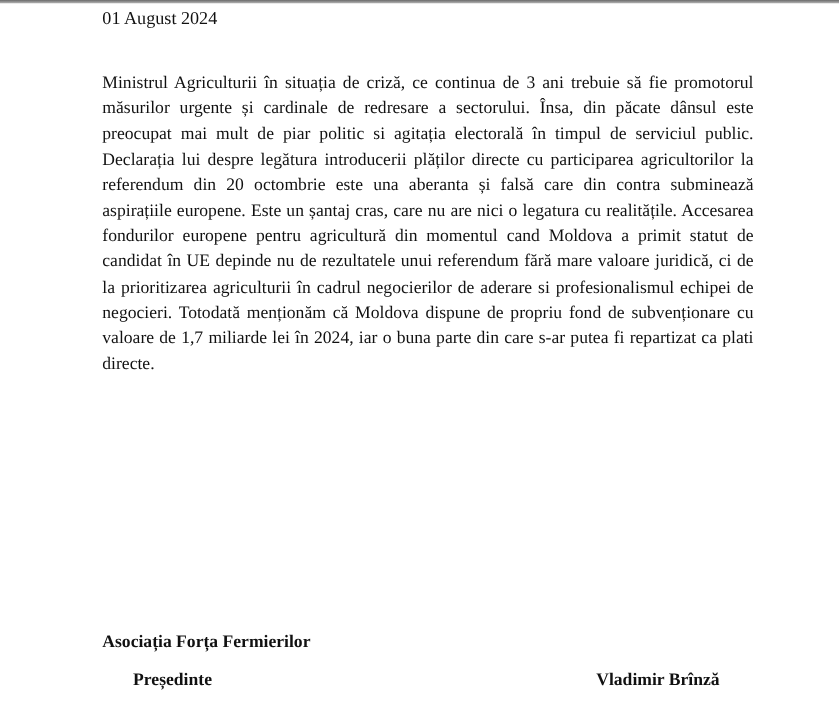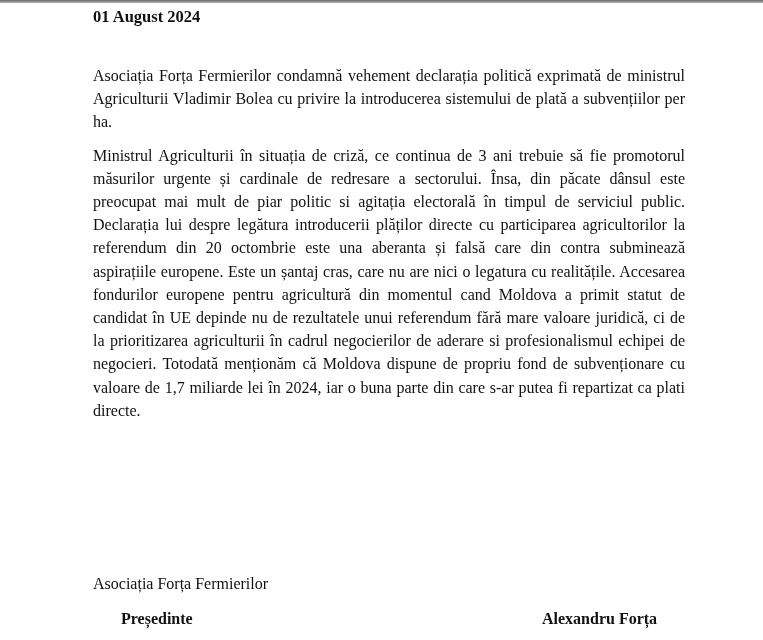--- a/index.html
+++ b/index.html
@@ -25,42 +25,42 @@
     .page {
       position: absolute;
       left: 93px;
       top: 0;
       width: 592px;
     }
     .date {
       position: absolute;
       top: 7px;
       left: 0;
-      font-weight: bold;
+      font-weight: normal;
       font-size: 16.5px;
       line-height: 20px;
       white-space: nowrap;
     }
     .body-text {
       position: absolute;
       top: 64px;
       left: 0;
       width: 592px;
     }
     .para {
       margin: 0 0 10px 0;
       font-size: 16px;
       line-height: 23.2px;
       text-align: justify;
     }
     .signature-org {
       position: absolute;
       top: 574px;
       left: 0;
-      font-weight: normal;
+      font-weight: bold;
       font-size: 16px;
       line-height: 20px;
       white-space: nowrap;
     }
     .signature-row {
       position: absolute;
       top: 609px;
       left: 0;
       width: 592px;
       font-weight: bold;
@@ -83,23 +83,22 @@
   </style>
 </head>
 <body>
 
 <div class="top-edge"></div>
 
 <div class="page">
   <div class="date">01 August 2024</div>
 
   <div class="body-text">
-    <p class="para">Asociația Forța Fermierilor condamnă vehement declarația politică exprimată de ministrul Agriculturii Vladimir Bolea cu privire la introducerea sistemului de plată a subvențiilor per ha.</p>
     <p class="para">Ministrul Agriculturii în situația de criză, ce continua de 3 ani trebuie să fie promotorul măsurilor urgente și cardinale de redresare a sectorului. Însa, din păcate dânsul este preocupat mai mult de piar politic si agitația electorală în timpul de serviciul public. Declarația lui despre legătura introducerii plăților directe cu participarea agricultorilor la referendum din 20 octombrie este una aberanta și falsă care din contra subminează aspirațiile europene. Este un șantaj cras, care nu are nici o legatura cu realitățile. Accesarea fondurilor europene pentru agricultură din momentul cand Moldova a primit statut de candidat în UE depinde nu de rezultatele unui referendum fără mare valoare juridică, ci de la prioritizarea agriculturii în cadrul negocierilor de aderare si profesionalismul echipei de negocieri. Totodată menționăm că Moldova dispune de propriu fond de subvenționare cu valoare de 1,7 miliarde lei în 2024, iar o buna parte din care s-ar putea fi repartizat ca plati directe.</p>
   </div>
 
   <div class="signature-org">Asociația Forța Fermierilor</div>
 
   <div class="signature-row">
     <span class="signature-role">Președinte</span>
-    <span class="signature-name">Alexandru Forța</span>
+    <span class="signature-name">Vladimir Brînză</span>
   </div>
 </div>
 
 </body></html>

